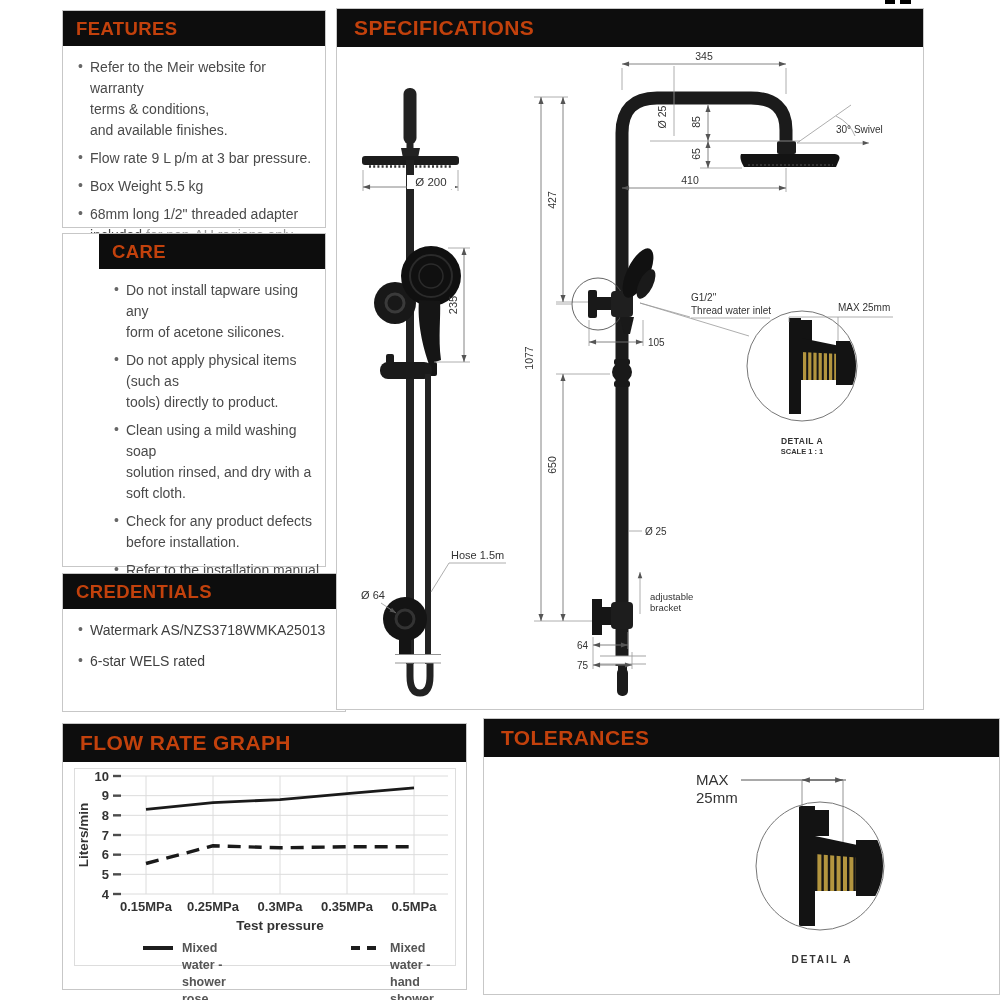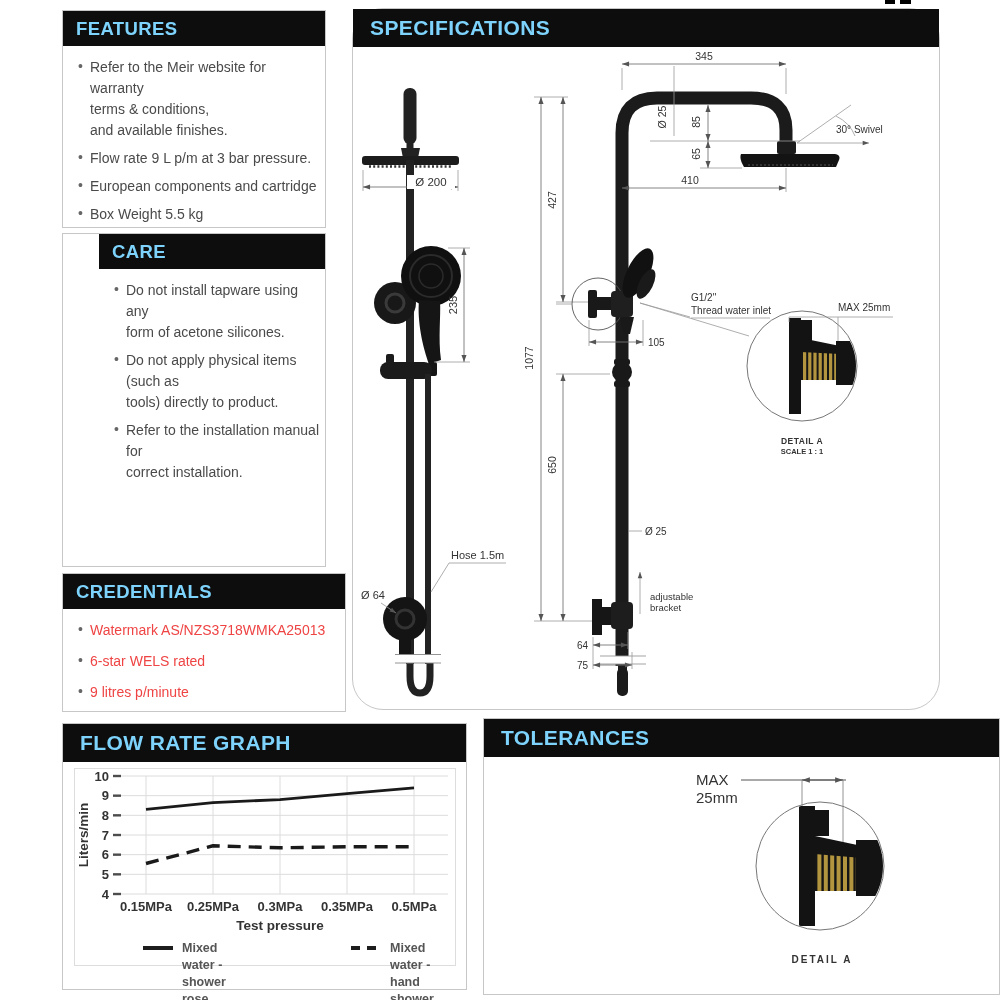--- a/index.html
+++ b/index.html
@@ -1,27 +1,27 @@
 <!DOCTYPE html>
 <html><head>
 <meta charset="utf-8">
 <style>
   html,body{margin:0;padding:0;background:#fff;}
   #page{position:relative;width:1000px;height:1000px;background:#fff;overflow:hidden;
         font-family:"Liberation Sans",sans-serif;}
   .box{position:absolute;background:#fff;border:1px solid #c7c7c7;box-sizing:border-box;}
-  .hdr{background:#0d0d0d;color:#7dd3fc;font-weight:bold;display:flex;align-items:center;
+  .hdr{background:#0d0d0d;color:#c2410c;font-weight:bold;display:flex;align-items:center;
        letter-spacing:.4px;box-sizing:border-box;}
   .hdr.small{height:35px;font-size:18.5px;padding-left:13px;}
   .hdr.big{height:38px;font-size:21px;padding-left:17px;}
   ul.blist{list-style:none;margin:0;padding:11px 4px 6px 14px;}
   ul.blist li{position:relative;padding-left:13px;margin-bottom:7px;font-size:14px;
       line-height:1.5;color:#4a4a4a;white-space:pre-line;}
   ul.blist li::before{content:"\2022";position:absolute;left:1px;top:-1px;color:#666;}
-  ul.blist.spaced li{margin-bottom:10px;color:#ef4444;}
+  ul.blist.spaced li{margin-bottom:10px;color:#404040;}
   .note{color:#9c9c9c;}
   svg text{font-family:"Liberation Sans",sans-serif;fill:#333;}
   svg .dim{stroke:#777;stroke-width:.9;fill:none;}
   svg .ext{stroke:#999;stroke-width:.8;fill:none;}
   .panel{position:absolute;left:74px;top:768px;width:382px;height:198px;border:1px solid #ddd;
          box-sizing:border-box;background:#fff;}
   .legend{display:flex;padding-left:68px;column-gap:104px;margin-top:2px;}
   .legend .item{display:flex;gap:9px;}
   .legend .sample{width:30px;height:3.6px;margin-top:6px;flex:0 0 auto;}
   .legend .sample.solid{background:#1d1d1d;}
@@ -39,53 +39,56 @@
 
   <div class="box" style="left:62px;top:10px;width:264px;height:218px;">
     <div class="hdr small">
       <span>FEATURES</span>
     </div>
     <ul class="blist">
         <li><span>Refer to the Meir website for warranty
 terms &amp; conditions,
 and available finishes.</span></li>
         <li><span>Flow rate 9 L p/m at 3 bar pressure.</span></li>
-        <li><span>European components and cartridge</span></li>
         <li><span>Box Weight 5.5 kg</span></li>
         <li><span>68mm long 1/2" threaded adapter
 included</span><span class="note"> for non-AU regions only</span></li>
       </ul>
   </div>
 
   <div class="box" style="left:62px;top:233px;width:264px;height:334px;padding-left:36px;">
     <div class="hdr small">
       <span>CARE</span>
     </div>
     <ul class="blist">
         <li><span>Do not install tapware using any
 form of acetone silicones.</span></li>
         <li><span>Do not apply physical items (such as
 tools) directly to product.</span></li>
+        <li><span>Clean using a mild washing soap
+solution rinsed, and dry with a
+soft cloth.</span></li>
+        <li><span>Check for any product defects
+before installation.</span></li>
         <li><span>Refer to the installation manual for
 correct installation.</span></li>
       </ul>
   </div>
 
   <div class="box" style="left:62px;top:573px;width:284px;height:139px;">
     <div class="hdr small">
       <span>CREDENTIALS</span>
     </div>
     <ul class="blist spaced">
         <li><span>Watermark AS/NZS3718WMKA25013</span></li>
         <li><span>6-star WELS rated</span></li>
-        <li><span>9 litres p/minute</span></li>
       </ul>
   </div>
 
-  <div class="box" style="left:352px;top:8px;width:588px;height:702px;border-radius:31px;">
+  <div class="box" style="left:336px;top:8px;width:588px;height:702px;">
     <div class="hdr big">
       <span>SPECIFICATIONS</span>
     </div>
   </div>
 
   <svg style="position:absolute;left:339px;top:46px;" width="586" height="663" viewBox="339 46 586 663">
     <defs>
       <marker id="ar" viewBox="0 0 8 6" markerWidth="9" markerHeight="7" refX="7.5" refY="3" orient="auto-start-reverse">
         <path d="M0.5,0.5 L7.5,3 L0.5,5.5 Z" fill="#555"></path>
       </marker>

